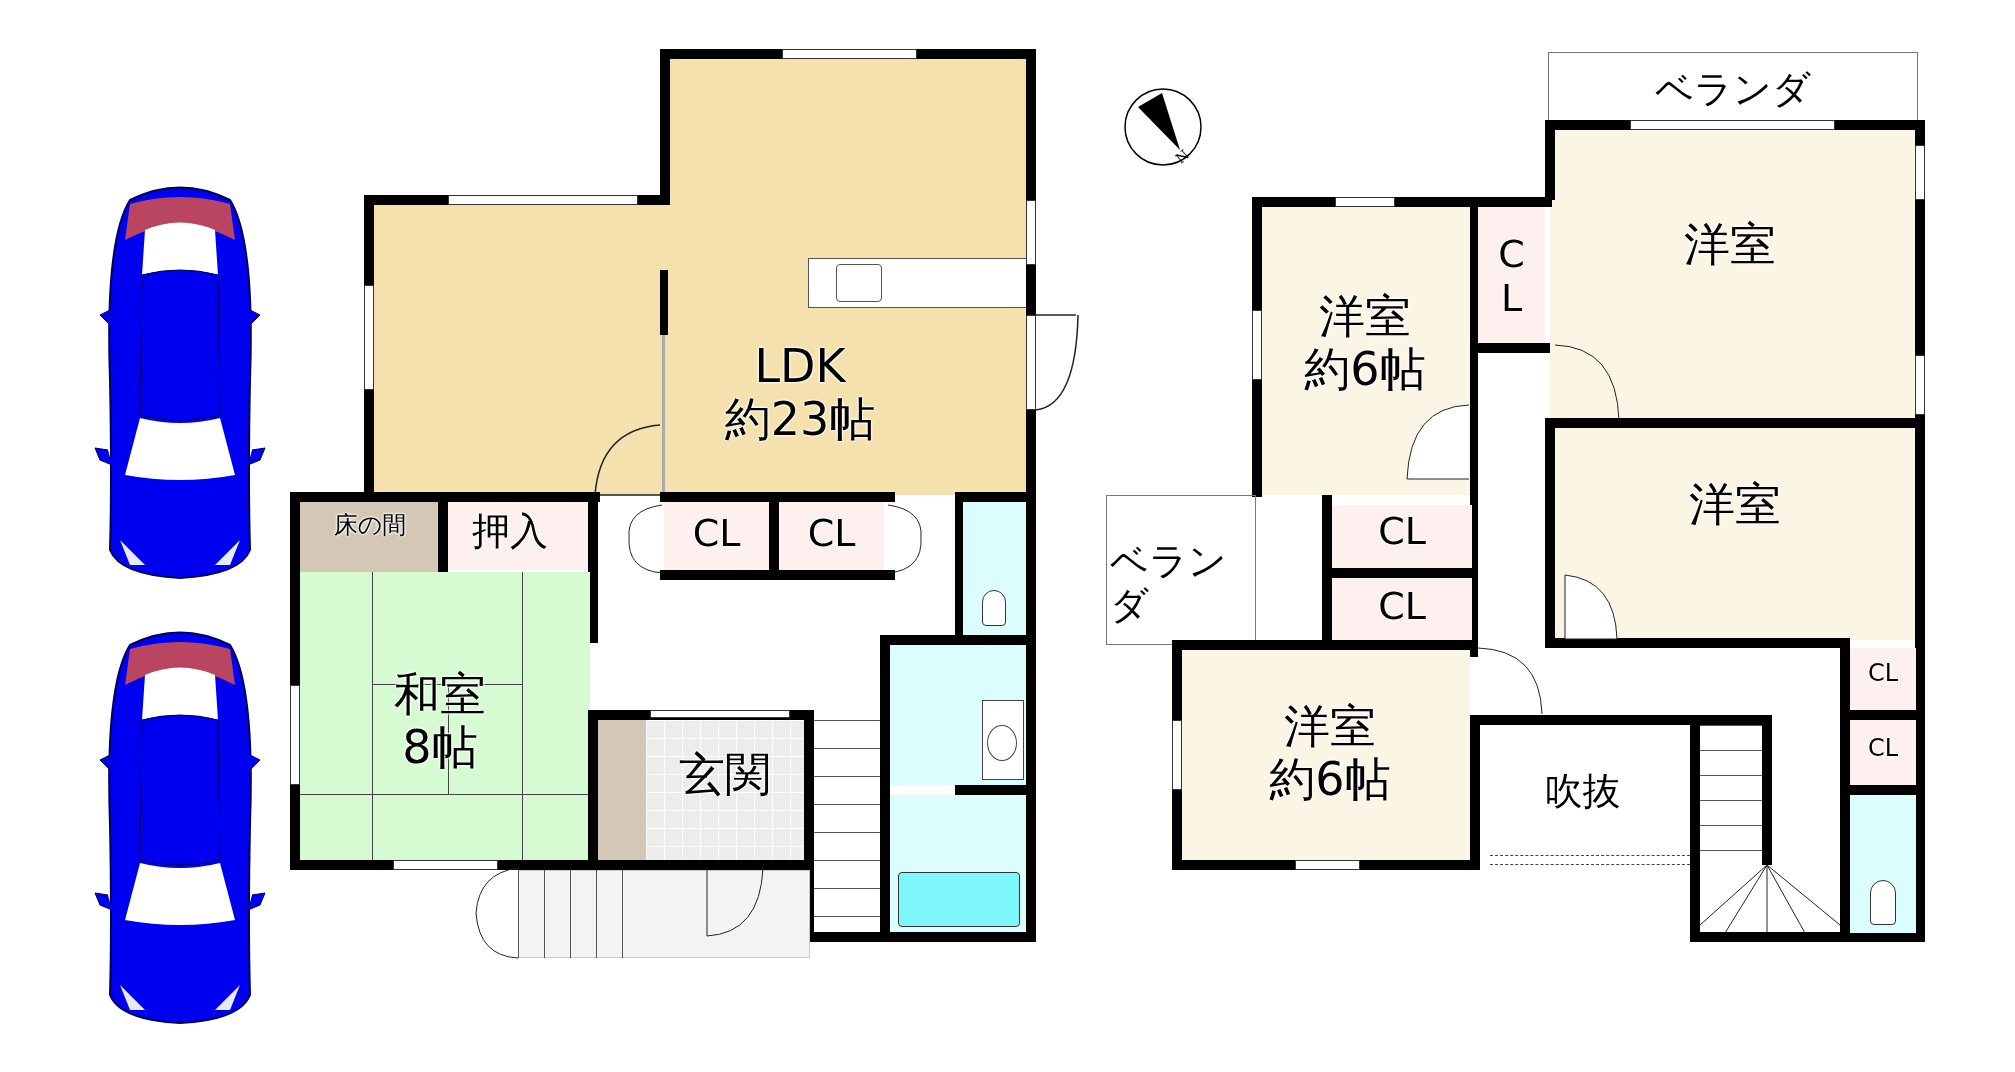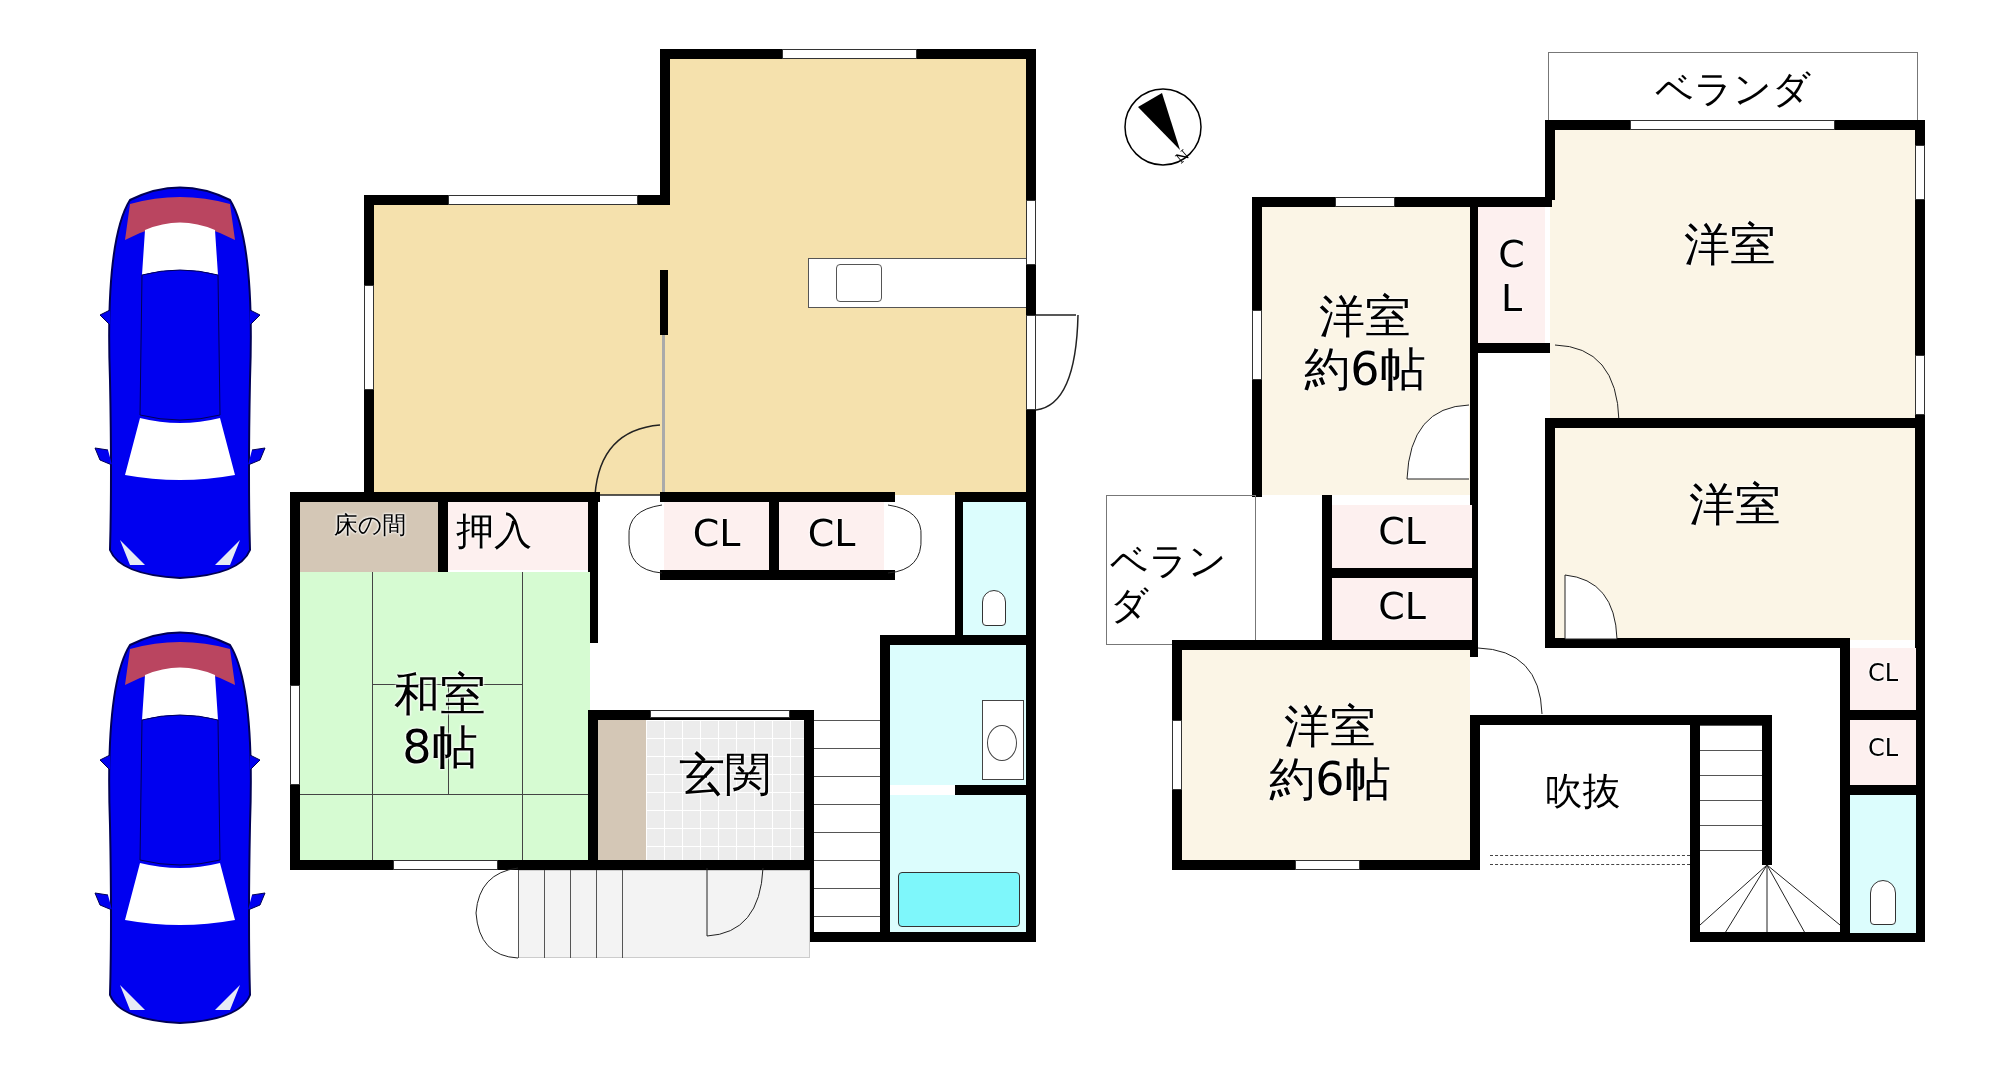--- a/index.html
+++ b/index.html
@@ -67,31 +67,33 @@
   <div class="win" style="left:1026px;top:200px;width:10px;height:65px;"></div>
   <div class="win" style="left:1026px;top:315px;width:10px;height:95px;"></div>
   <svg style="left:1036px;top:315px;" width="60" height="100">
       <path d="M0 0 L40 0 M0 95 Q40 90 42 0" fill="none" stroke="#222" stroke-width="1.5"></path>
     </svg>
   <svg style="left:595px;top:425px;" width="70" height="72">
       <path d="M65 0 Q5 5 0 70 L65 70" fill="none" stroke="#222" stroke-width="1.5"></path>
     </svg>
 
   <div class="lbl big" style="left:700px;top:340px;width:200px;">
+    <div>LDK</div>
+    <div>約23帖</div>
   </div>
 
   <div class="wall" style="left:290px;top:492px;width:310px;height:10px;"></div>
   <div class="wall" style="left:660px;top:492px;width:235px;height:10px;"></div>
   <div class="wall" style="left:955px;top:492px;width:80px;height:10px;"></div>
 
   <div class="room" style="left:300px;top:502px;width:140px;height:70px;background:#d4c7b6;"></div>
   <div class="lbl small" style="left:300px;top:512px;width:140px;">床の間</div>
   <div class="wall" style="left:438px;top:498px;width:10px;height:78px;"></div>
   <div class="room" style="left:448px;top:502px;width:140px;height:68px;background:#fdf0ef;"></div>
-  <div class="lbl mid" style="left:432px;top:510px;width:124px;text-align:center;">押入</div>
+  <div class="lbl mid" style="left:448px;top:510px;width:124px;text-align:center;">押入</div>
   <div class="wall" style="left:588px;top:498px;width:10px;height:145px;"></div>
 
   <div class="room" style="left:300px;top:572px;width:290px;height:290px;background:#d6fbd2;border:0;">
     <div class="abs" style="left:72px;top:0;width:1px;height:290px;background:#444;"></div>
     <div class="abs" style="left:222px;top:0;width:1px;height:290px;background:#444;"></div>
     <div class="abs" style="left:72px;top:112px;width:150px;height:1px;background:#444;"></div>
     <div class="abs" style="left:72px;top:222px;width:150px;height:1px;background:#444;"></div>
     <div class="abs" style="left:148px;top:112px;width:1px;height:110px;background:#444;"></div>
     <div class="abs" style="left:0;top:222px;width:72px;height:1px;background:#444;"></div>
     <div class="abs" style="left:222px;top:222px;width:70px;height:1px;background:#444;"></div>

